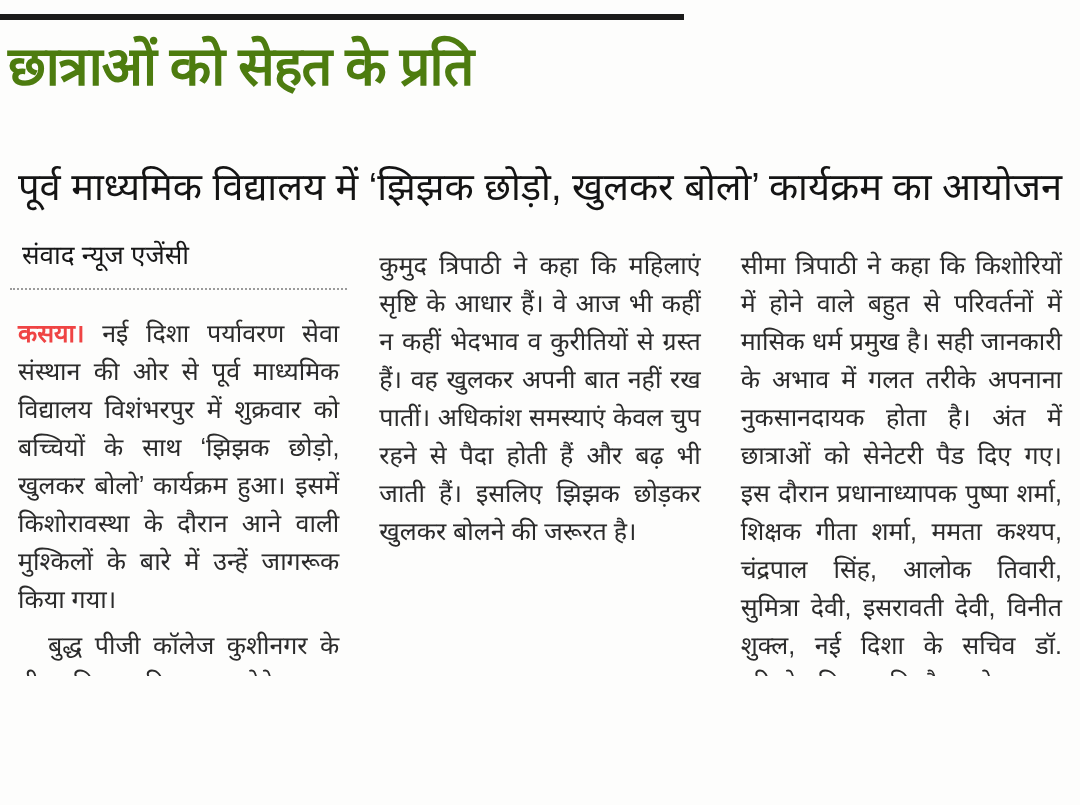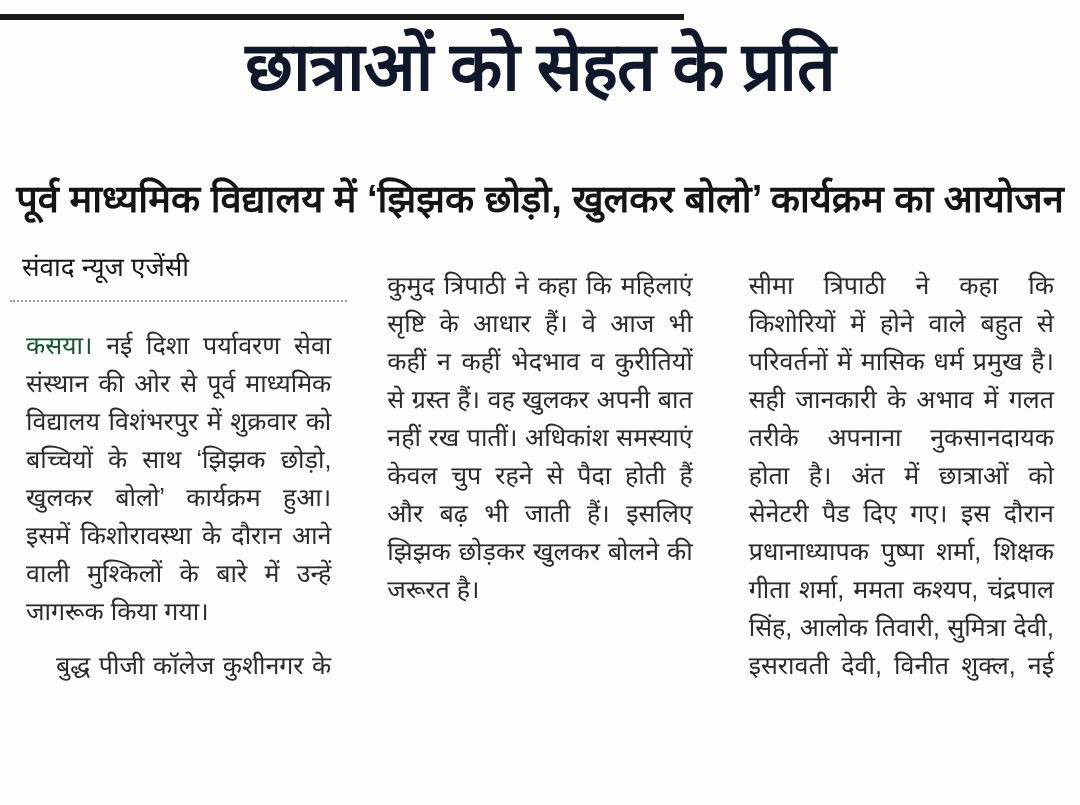--- a/index.html
+++ b/index.html
@@ -13,71 +13,71 @@
   .page { width: 1080px; height: 805px; position: relative; }
 
   .top-bar {
     position: absolute; top: 0; left: 0;
     width: 684px; height: 6px;
     background: #1b1b1b;
   }
 
   .headline {
     margin: 14px 8px 0 8px;
-    text-align: center;
-    font-size: 68px;
+    text-align: left;
+    font-size: 54px;
     line-height: 104px;
     font-weight: bold;
-    color: #0f172a;
+    color: #4d7c0f;
     letter-spacing: -1px;
   }
   .headline .hl-line { display: block; }
 
   .subheadline {
-    margin: 56px 10px 0 10px;
+    margin: 44px 10px 0 10px;
     text-align: center;
     font-size: 38px;
     line-height: 50px;
-    font-weight: bold;
+    font-weight: normal;
     color: #141414;
   }
 
   .columns {
     display: flex;
     gap: 24px;
     margin: 26px 10px 0 10px;
     height: 438px;
     overflow: hidden;
   }
   .col {
     flex: 1 1 0;
     min-width: 0;
     font-size: 25px;
     line-height: 38px;
     color: #2b2b2b;
     text-align: justify;
   }
-  .col p { margin: 16px; }
+  .col p { margin: 8px; }
   .col p.indent { text-indent: 30px; }
 
   .byline {
     font-weight: normal;
     font-size: 26px;
     color: #171717;
     line-height: 34px;
     margin-left: 12px;
   }
   .byline-rule {
     border: none;
     border-top: 2px dotted #9b9b9b;
     margin: 16px 0 24px 0;
     height: 0;
   }
 
-  .dateline { font-weight: normal; color: #14532d; }
+  .dateline { font-weight: bold; color: #ef4444; }
 </style>
 </head>
 <body>
 
 <div class="page">
 
   <div class="top-bar"></div>
 
   <h1 class="headline">
     <span class="hl-line">छात्राओं को सेहत के प्रति</span>

